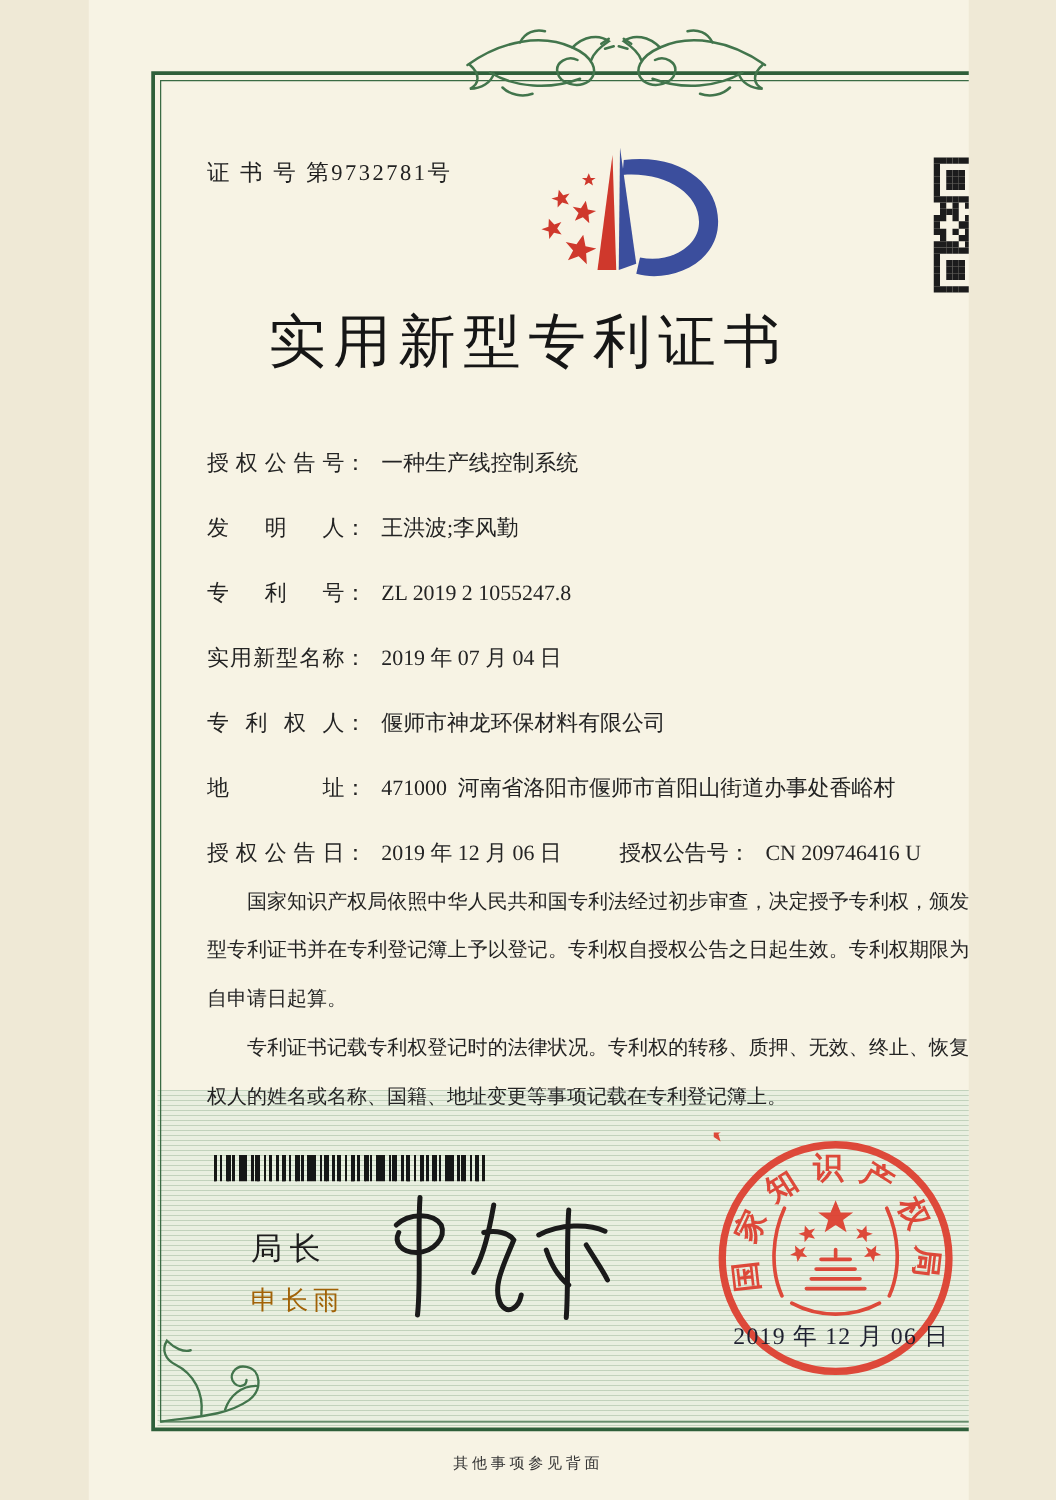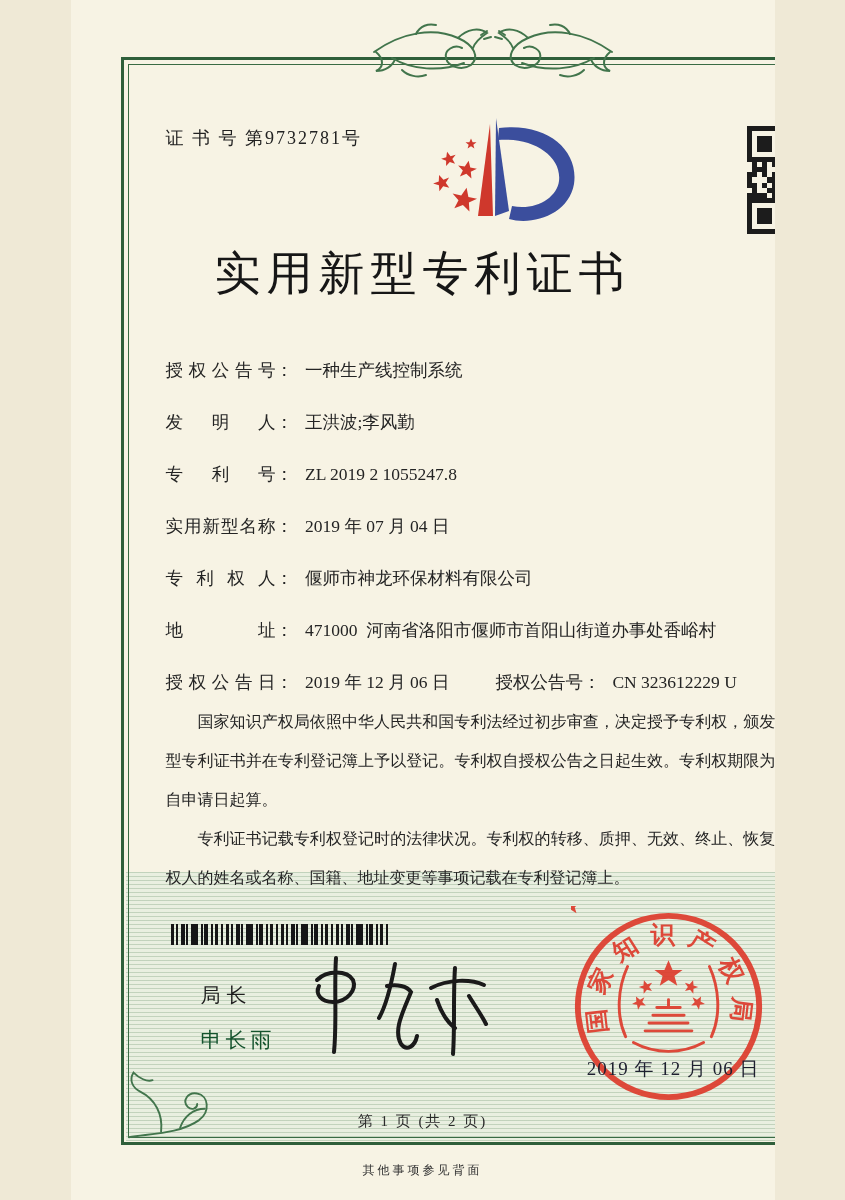--- a/index.html
+++ b/index.html
@@ -35,22 +35,22 @@
   .grant{margin-left:46px;text-align:center;}
 
   .body-text{position:absolute;left:95px;top:702px;width:658px;font-size:16px;color:#242424;}
   .body-text p{margin:0;text-indent:2em;text-align:justify;line-height:39px;}
 
   .barcode{position:absolute;left:100px;top:924px;width:218px;height:21px;z-index:4;
     background-image:
       repeating-linear-gradient(90deg,#161616 0 2px,rgba(0,0,0,0) 2px 5px),
       repeating-linear-gradient(90deg,#161616 0 3px,rgba(0,0,0,0) 3px 11px);}
 
-  .director-label{position:absolute;left:130px;top:982px;font-size:20px;letter-spacing:6px;color:#1d1d1d;z-index:5;}
-  .director-name{position:absolute;left:130px;top:1026px;font-size:21px;letter-spacing:4px;color:#14532d;z-index:5;}
+  .director-label{position:absolute;left:130px;top:982px;font-size:25px;letter-spacing:6px;color:#1d1d1d;z-index:5;}
+  .director-name{position:absolute;left:130px;top:1026px;font-size:21px;letter-spacing:4px;color:#a16207;z-index:5;}
 
   .signature{position:absolute;left:232px;top:946px;z-index:6;}
   .seal{position:absolute;left:500px;top:906px;z-index:5;opacity:.92;mix-blend-mode:multiply;}
   .seal-date{position:absolute;left:505px;top:1056px;width:195px;text-align:center;font-size:19px;letter-spacing:1px;color:#1e2030;z-index:7;}
 
   .page-info{position:absolute;left:0;right:0;top:1112px;text-align:center;font-size:15px;letter-spacing:2px;color:#2a2a2a;z-index:5;}
   .back-note{position:absolute;left:0;right:0;top:1162px;text-align:center;font-size:12px;letter-spacing:3px;color:#333;}
 
   .dragon{position:absolute;left:297px;top:12px;z-index:4;}
   .corner-br{position:absolute;left:696px;top:1046px;z-index:4;}
@@ -574,21 +574,21 @@
     <div class="row" style="top:514px">
       <span class="lbl">实用新型名称</span><span class="colon">：</span><span class="val">2019 年 07 月 04 日</span>
     </div>
     <div class="row" style="top:566px">
       <span class="lbl">专利权人</span><span class="colon">：</span><span class="val">偃师市神龙环保材料有限公司</span>
     </div>
     <div class="row" style="top:618px">
       <span class="lbl">地址</span><span class="colon">：</span><span class="val">471000  河南省洛阳市偃师市首阳山街道办事处香峪村</span>
     </div>
     <div class="row" style="top:670px">
-      <span class="lbl">授权公告日</span><span class="colon">：</span><span class="val">2019 年 12 月 06 日</span><span class="grant">授权公告号</span><span class="colon">：</span><span class="val">CN 323612229 U</span>
+      <span class="lbl">授权公告日</span><span class="colon">：</span><span class="val">2019 年 12 月 06 日</span><span class="grant">授权公告号</span><span class="colon">：</span><span class="val">CN 209746416 U</span>
     </div>
 
     <div class="body-text">
       <p>国家知识产权局依照中华人民共和国专利法经过初步审查，决定授予专利权，颁发实用新型专利证书并在专利登记簿上予以登记。专利权自授权公告之日起生效。专利权期限为十年，自申请日起算。</p>
       <p>专利证书记载专利权登记时的法律状况。专利权的转移、质押、无效、终止、恢复和专利权人的姓名或名称、国籍、地址变更等事项记载在专利登记簿上。</p>
     </div>
 
     <div class="barcode"></div>
 
     <div class="director-label">局长</div>
@@ -624,17 +624,16 @@
       <g stroke="#dd3a2b" fill="none" stroke-width="3" stroke-linecap="round">
         <path d="M58,62 C48,84 46,112 56,134"></path>
         <path d="M142,62 C152,84 154,112 144,134"></path>
         <path d="M64,140 C86,152 114,152 136,140"></path>
         <path d="M84,112 h32 M80,120 h40 M76,128 h48 M88,104 h24"></path>
         <path d="M100,96 v6"></path>
       </g>
     </svg>
     <div class="seal-date">2019 年 12 月 06 日</div>
 
-    <div class="page-info">第 1 页 (共 2 页)</div>
     <div class="back-note">其他事项参见背面</div>
 
   </div>
 </div>
 
 </body></html>

